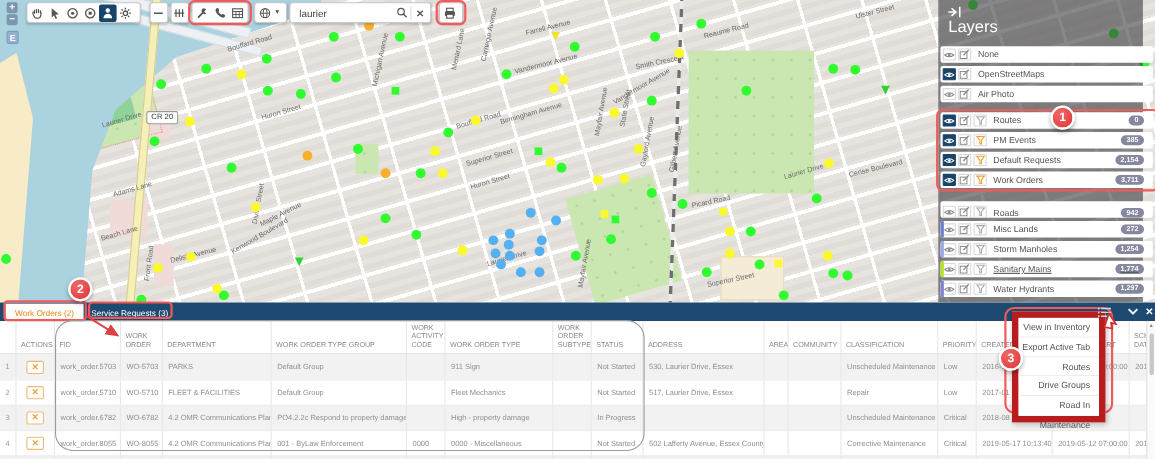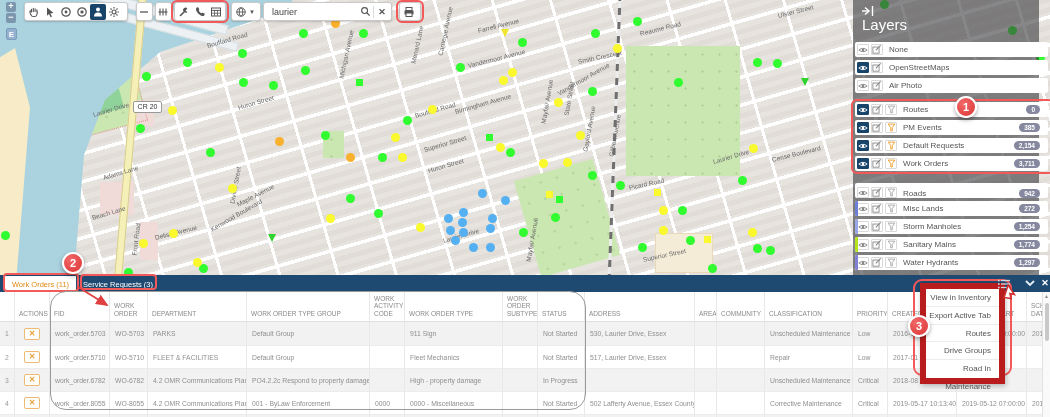--- a/index.html
+++ b/index.html
@@ -536,21 +536,21 @@
           </svg>
         </div>
         <div class="libox">
           <svg width="9" height="9" viewBox="0 0 12 12">
             <polygon points="1.5,1.5 10.5,1.5 7,6 7,10.5 5,10.5 5,6" fill="none" stroke="#aaa" stroke-width="1.3"></polygon>
           </svg>
         </div>
         <span class="llabel">Storm Manholes</span>
         <span class="lbadge">1,254</span>
       </div>
-      <div class="lrow" style="top: 237px;">
+      <div class="lrow" style="top: 237px; text-decoration: underline;">
         <div class="lstrip" style="background:#b5e61d"></div>
         <div class="libox">
           <svg width="10" height="8" viewBox="0 0 12 9">
             <path d="M1 4.5Q6 .5 11 4.5Q6 8.5 1 4.5z" fill="none" stroke="#888" stroke-width="1.1"></path>
             <circle cx="6" cy="4.5" r="1.5" fill="#888"></circle>
           </svg>
         </div>
         <div class="libox">
           <svg width="10" height="9" viewBox="0 0 12 11">
             <rect x="1" y="2.5" width="7.5" height="7.5" fill="none" stroke="#888" stroke-width="1.1"></rect>
@@ -586,21 +586,21 @@
         </div>
         <span class="llabel">Water Hydrants</span>
         <span class="lbadge">1,297</span>
       </div>
     </div>
 </div>
 <div class="rbox" style="left:851px;top:99px;width:203px;height:75px"></div>
 
 <div id="bottom">
   <div id="bstrip">
-    <div class="btab" id="tab-wo">Work Orders (11)</div>
+    <div class="btab" id="tab-wo">Work Orders (2)</div>
     <div class="btab" id="tab-sr">Service Requests (3)</div>
     <svg width="12" height="10" viewBox="0 0 12 10" style="position:absolute;left:998px;top:4px;z-index:56">
         <g stroke="#cfd8e3" stroke-width="1.3">
           <line x1="3" y1="1.5" x2="12" y2="1.5"></line>
           <line x1="3" y1="5" x2="12" y2="5"></line>
           <line x1="3" y1="8.5" x2="12" y2="8.5"></line>
         </g>
         <g fill="#cfd8e3">
           <rect x="0" y="0.8" width="1.6" height="1.6"></rect>
           <rect x="0" y="4.2" width="1.6" height="1.6"></rect>

